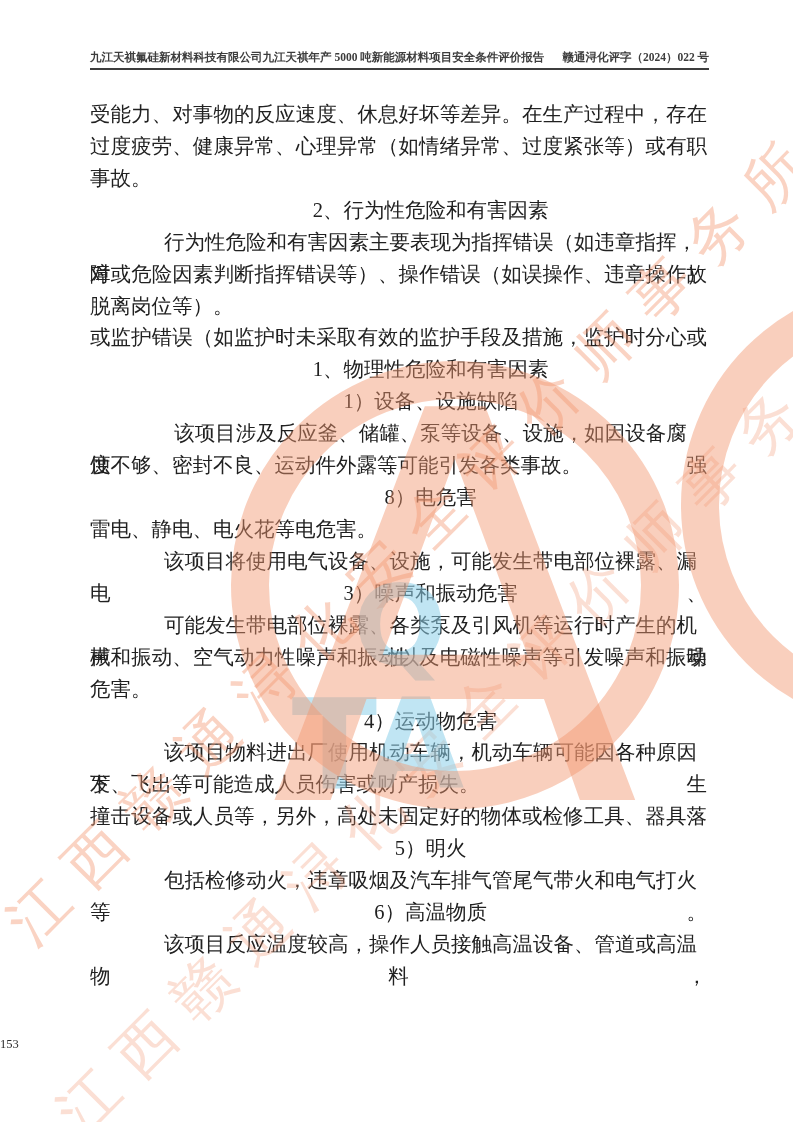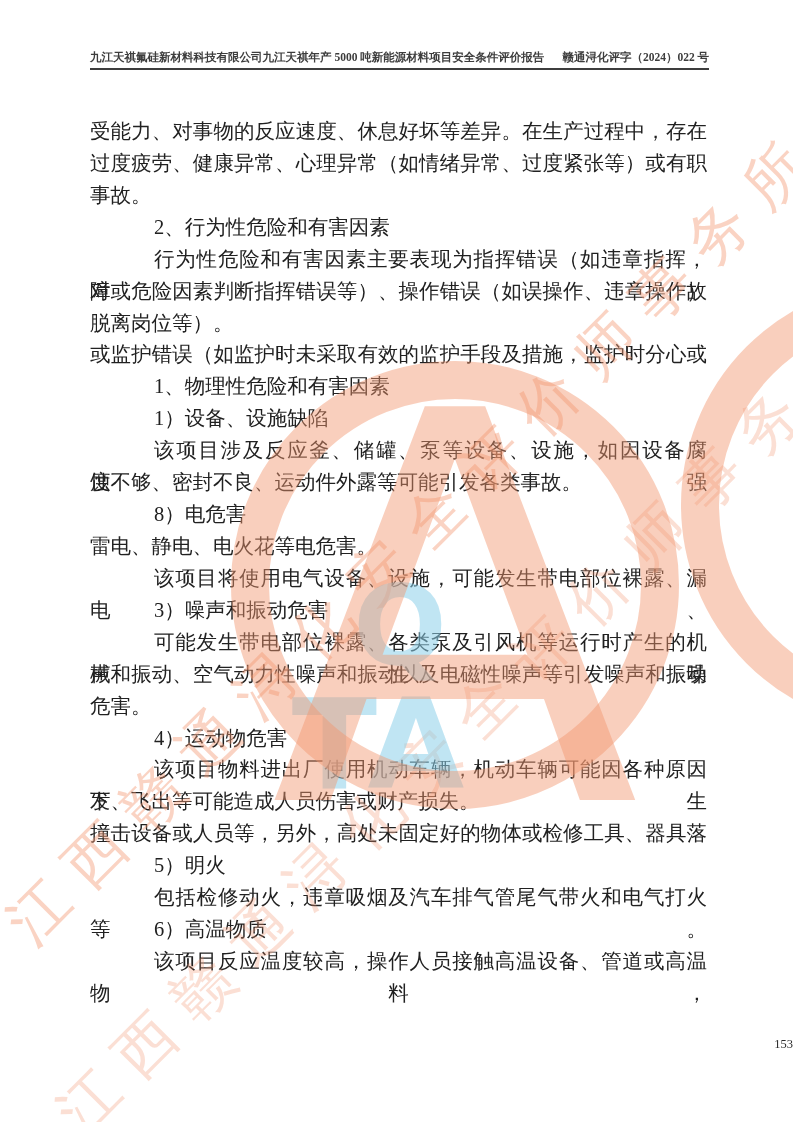--- a/index.html
+++ b/index.html
@@ -19,30 +19,29 @@
     border-bottom:2px solid #3d3d3d;
     padding-bottom:3px;
     font-size:11.5px;font-weight:bold;color:#3d3d3d;
     white-space:nowrap;
   }
   
   .body-text{
     position:absolute;left:90px;top:99px;width:617px;
     font-size:20.5px;line-height:31.93px;
     z-index:1;
-    margin-top:17px;
   }
   .line{height:31.93px;white-space:nowrap;text-align:left;}
   .line.just{white-space:normal;text-align:justify;text-align-last:justify;}
-  .line.ind{padding-left:64px;}
+  .line.ind{padding-left:64px;text-align:center;}
   .line.ind.just{padding-left:0;text-indent:64px;}
   
   .page-number{
     position:absolute;left:0;right:0;top:1037px;
-    text-align:right;font-size:12.5px;color:#2b2b2b;
+    text-align:left;font-size:12.5px;color:#2b2b2b;
   }
   
   .watermark{
     position:absolute;inset:0;z-index:3;pointer-events:none;overflow:hidden;
   }
   .wm-diag{
     position:absolute;
     white-space:nowrap;
     font-family:"Liberation Serif","DejaVu Serif",serif;
     font-size:60px;letter-spacing:20px;

